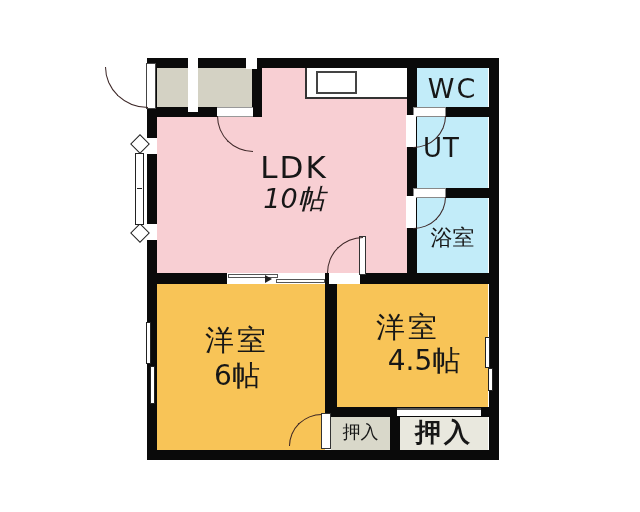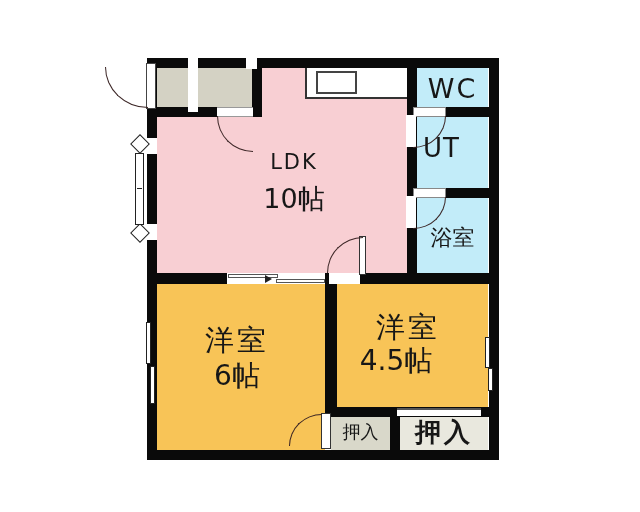--- a/index.html
+++ b/index.html
@@ -69,29 +69,29 @@
   
   .arc{border:0 solid #3a2424;background:transparent;}
   .arc-ent   {left:105px;top:67px;width:43px;height:41px;border-left-width:1.5px;border-bottom-width:1.5px;border-bottom-left-radius:100% 100%;}
   .arc-ent-in{left:217px;top:116px;width:36px;height:36px;border-left-width:1.5px;border-bottom-width:1.5px;border-bottom-left-radius:100% 100%;}
   .arc-ut    {left:413px;top:116px;width:33px;height:32px;border-right-width:1.5px;border-bottom-width:1.5px;border-bottom-right-radius:100% 100%;}
   .arc-bath  {left:413px;top:197px;width:33px;height:32px;border-right-width:1.5px;border-bottom-width:1.5px;border-bottom-right-radius:100% 100%;}
   .arc-w45   {left:327px;top:237px;width:36px;height:36px;border-left-width:1.5px;border-top-width:1.5px;border-top-left-radius:100% 100%;}
   .arc-closet{left:289px;top:414px;width:33px;height:32px;border-left-width:1.5px;border-top-width:1.5px;border-top-left-radius:100% 100%;}
   
   .lbl{position:absolute;color:#171717;text-align:center;white-space:nowrap;line-height:1;}
-  .lbl-ldk   {left:234px;top:152px;width:120px;font-size:21px;letter-spacing:2px;}
-  .lbl-ldk-sz{left:234px;top:185px;width:120px;font-size:27px;}
+  .lbl-ldk   {left:234px;top:152px;width:120px;font-size:31px;letter-spacing:2px;}
+  .lbl-ldk-sz{left:234px;top:185px;width:120px;font-size:27px;font-style:italic;}
   .lbl-wc    {left:417px;top:75px;width:71px;font-size:27px;letter-spacing:2px;}
   .lbl-ut    {left:417px;top:135px;width:49px;font-size:26px;letter-spacing:1px;}
   .lbl-bath  {left:417px;top:227px;width:71px;font-size:22px;}
   .lbl-w6    {left:177px;top:326px;width:120px;font-size:29px;letter-spacing:3px;}
   .lbl-w6-sz {left:177px;top:362px;width:120px;font-size:28px;}
   .lbl-w45   {left:348px;top:313px;width:120px;font-size:29px;letter-spacing:3px;}
-  .lbl-w45-sz{left:336px;top:347px;width:120px;font-size:28px;}
+  .lbl-w45-sz{left:364px;top:347px;width:120px;font-size:28px;}
   .lbl-cs    {left:331px;top:423px;width:59px;font-size:18px;}
   .lbl-cl    {left:400px;top:419px;width:88px;font-size:26px;font-weight:600;letter-spacing:3px;}
 </style>
 </head>
 <body>
 
 <div>
 
   <div class="abs ldk-fill"></div>
   <div class="abs entrance-fill"></div>

